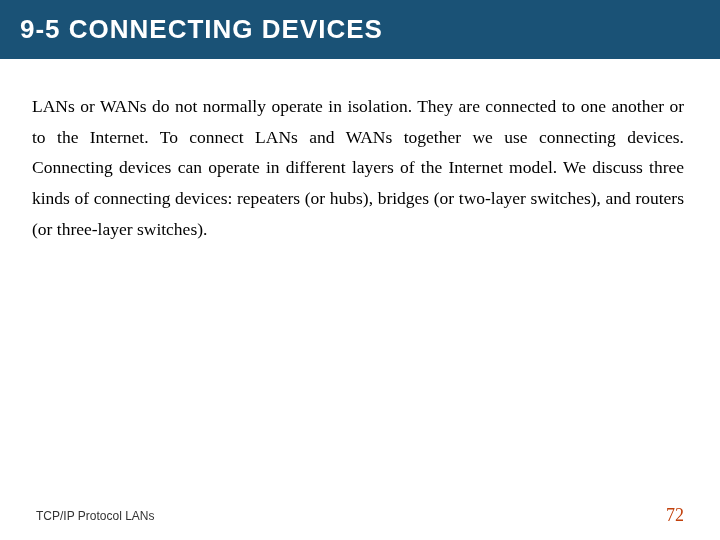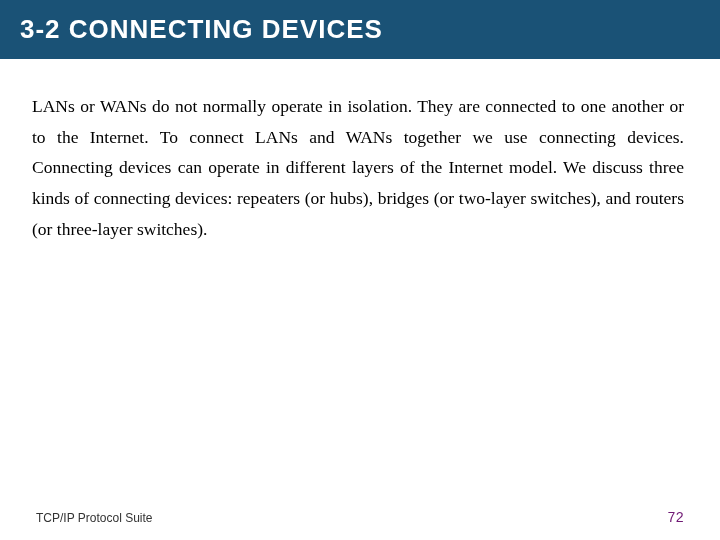--- a/index.html
+++ b/index.html
@@ -63,36 +63,36 @@
       align-items: center;
     }
 
     .footer-left {
       font-size: 12px;
       color: #333333;
       font-family: Arial, sans-serif;
     }
 
     .footer-right {
-      font-size: 14px;
-      color: #701a75;
-      font-family: Liberation Mono, monospace;
+      font-size: 18px;
+      color: #c2410c;
+      font-family: Liberation Serif, serif;
     }
   </style>
 </head>
 <body>
 
 <div class="slide-container">
 
   <div class="header-bar">
-    <span class="header-title">3-2  CONNECTING DEVICES</span>
+    <span class="header-title">9-5  CONNECTING DEVICES</span>
   </div>
 
   <div class="content-area">
     <p class="body-text">LANs or WANs do not normally operate in isolation. They are connected to one another or to the Internet. To connect LANs and WANs together we use connecting devices. Connecting devices can operate in different layers of the Internet model. We discuss three kinds of connecting devices: repeaters (or hubs), bridges (or two-layer switches), and routers (or three-layer switches).</p>
   </div>
 
   <div class="footer">
-    <span class="footer-left">TCP/IP Protocol Suite</span>
+    <span class="footer-left">TCP/IP Protocol LANs</span>
     <span class="footer-right">72</span>
   </div>
 
 </div>
 
 </body></html>

